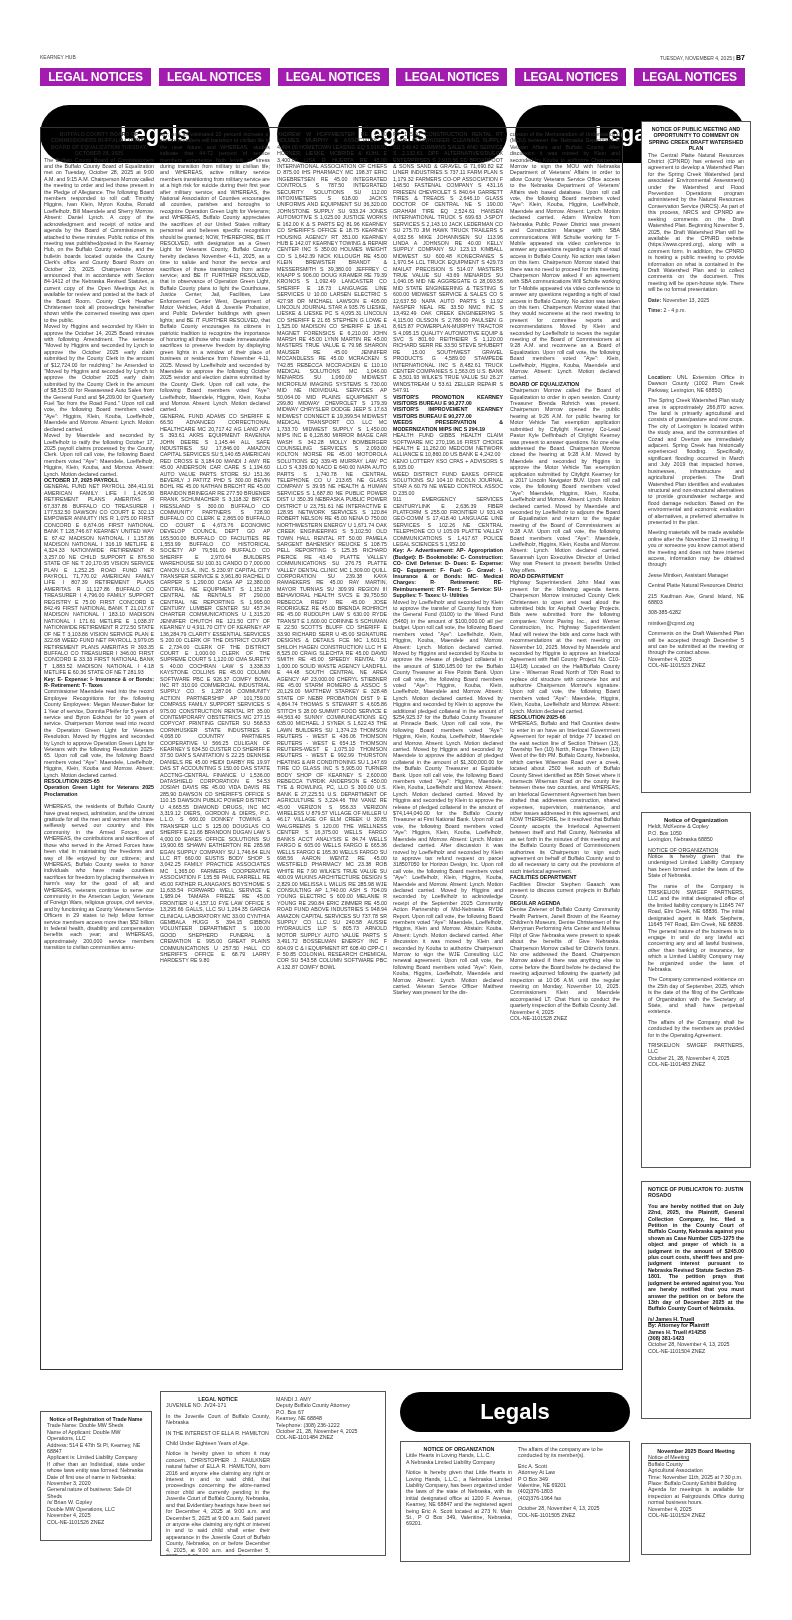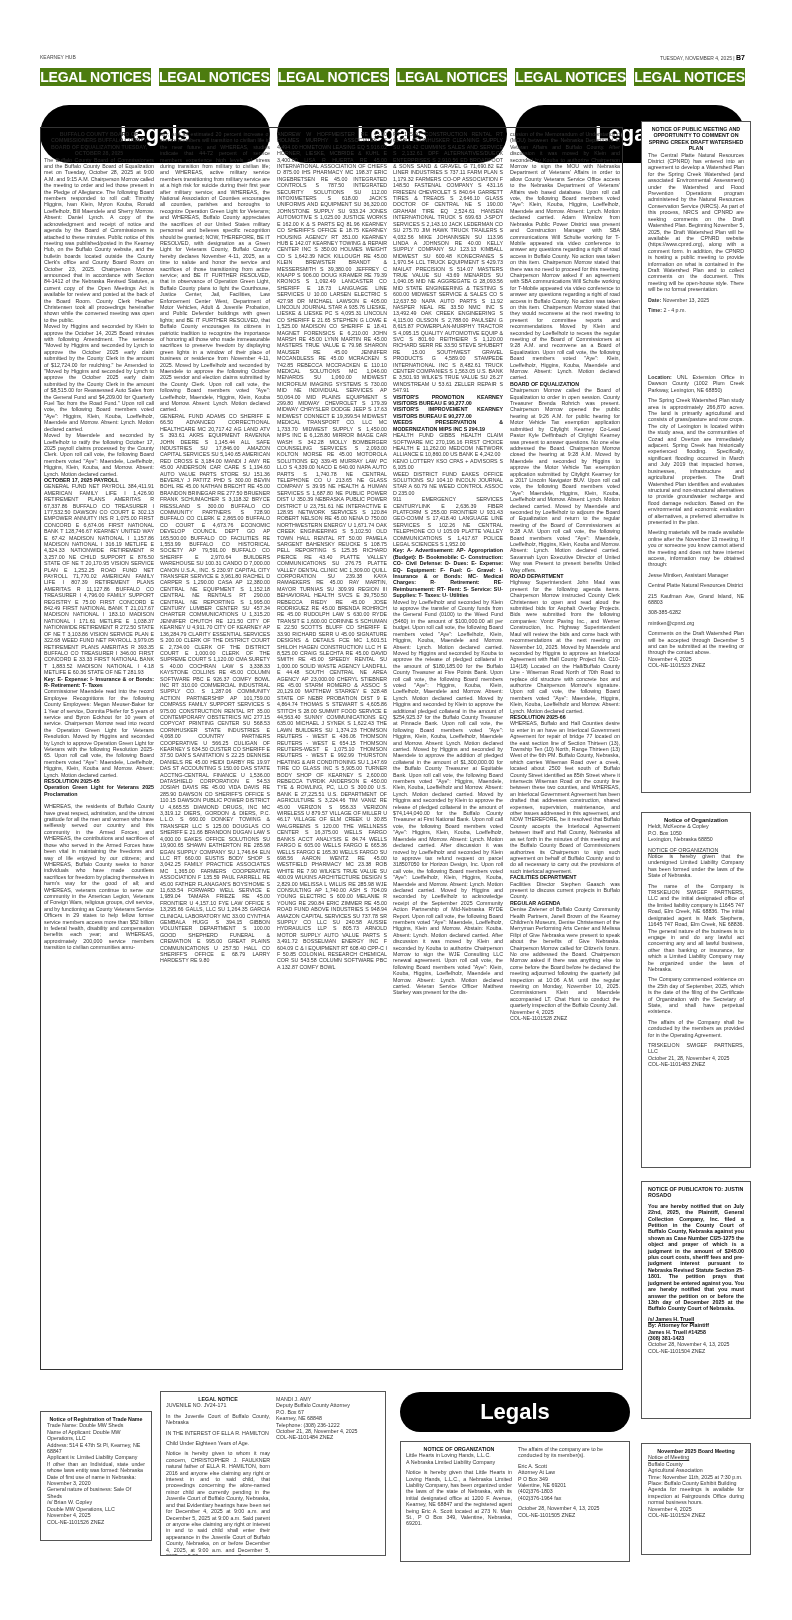--- a/index.html
+++ b/index.html
@@ -2,21 +2,21 @@
 <html><head>
 <meta charset="utf-8">
 <style>
   html,body{margin:0;padding:0;background:#fff;}
   body{width:792px;height:1620px;position:relative;overflow:hidden;font-family:"Liberation Sans",sans-serif;color:#222;}
   .masthead{position:absolute;left:40px;top:52px;width:705px;height:10px;font-size:5px;color:#444;}
   .masthead .left{position:absolute;left:0;top:2px;}
   .masthead .right{position:absolute;right:0;top:2px;}
   .masthead .right b{color:#000;font-size:7px;}
   .tabs{position:absolute;left:40px;top:68px;width:705px;height:18px;display:flex;justify-content:space-between;}
-  .tab{width:111px;height:18px;background:#4d7c0f;color:#fff;font-family:"Liberation Sans",sans-serif;font-size:14px;font-weight:bold;display:flex;align-items:center;justify-content:center;letter-spacing:-0.2px;}
+  .tab{width:111px;height:18px;background:#a21caf;color:#fff;font-family:"Liberation Sans",sans-serif;font-size:12px;font-weight:bold;display:flex;align-items:center;justify-content:center;letter-spacing:-0.2px;}
   .legals-banner{position:absolute;top:105px;height:58px;width:230px;background:#000;border-radius:29px;color:#fff;font-weight:bold;font-size:22px;display:flex;align-items:center;justify-content:center;}
   .col{position:absolute;font-size:5.3px;line-height:6.4px;text-align:justify;color:#333;overflow:hidden;}
   .col p{margin:0;}
   .col .h{font-weight:bold;text-align:center;color:#222;}
   .col b{color:#111;}
   .boxed{position:absolute;border:1px solid #555;background:#fff;padding:4px 6px;font-size:5.3px;line-height:6.4px;color:#333;text-align:justify;overflow:hidden;box-sizing:border-box;}
   .boxed .h{font-weight:bold;text-align:center;color:#111;}
   .boxed p{margin:0 0 4px 0;}
   .boxed u{text-decoration:underline;}
   .rule{position:absolute;height:1px;background:#333;}

